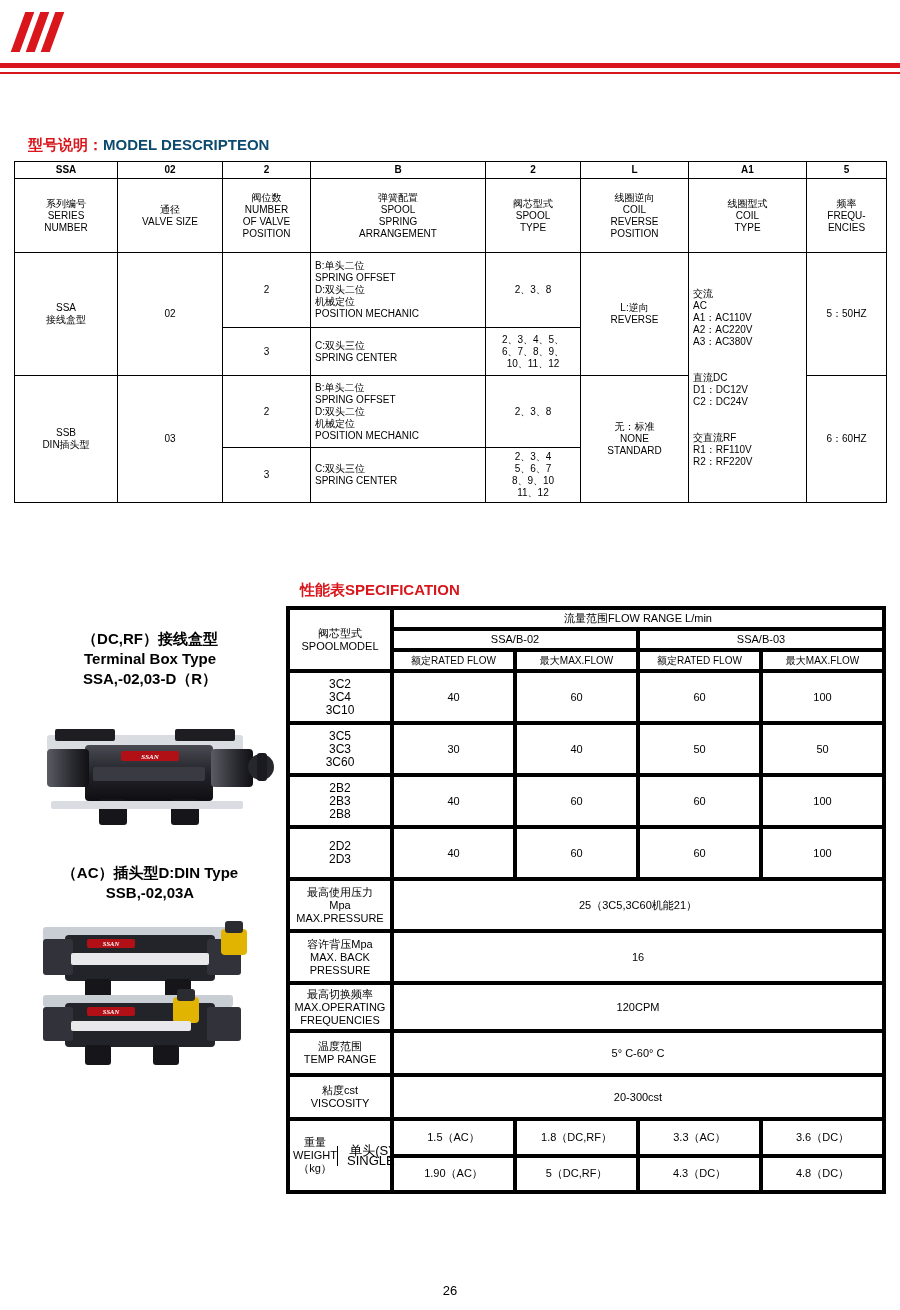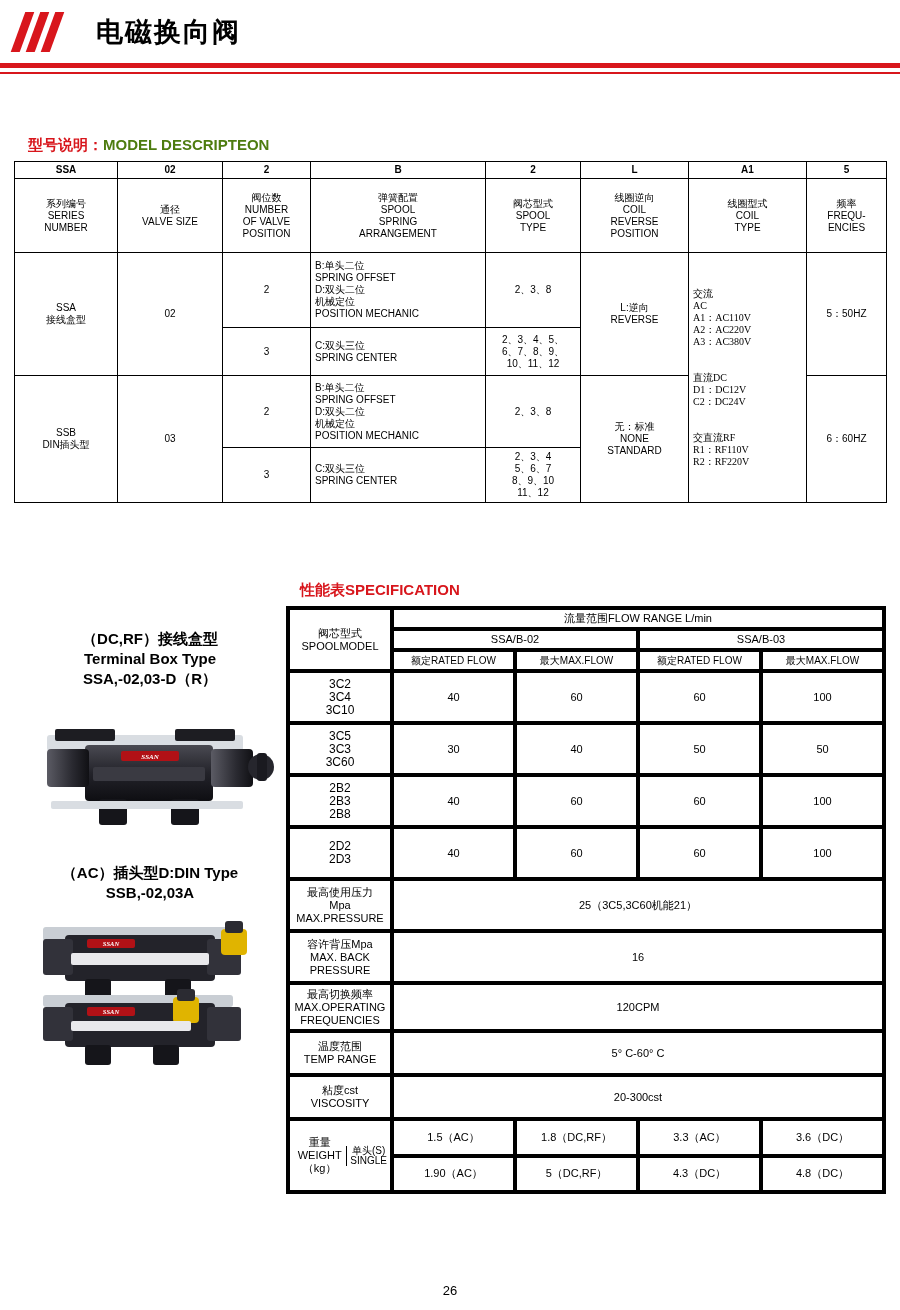--- a/index.html
+++ b/index.html
@@ -68,21 +68,21 @@
   .slash-deco i:nth-child(2){ left:15px; }
   .slash-deco i:nth-child(3){ left:30px; }
 
   
   .sec-title {
     font-size:15px;
     font-weight:bold;
     margin:0 0 6px 14px;
   }
   .sec-title .cn { color:#d8161c; }
-  .sec-title .en { color:#4d7c0f; }
+  .sec-title .en { color:#0c4a6e; }
   .sec-title.red-all { color:#d8161c; }
 
   
   .model-wrap { padding:0 14px; margin-top:58px;}
   table.model {
     border-collapse:collapse;
     width:872px;
     table-layout:fixed;
   }
   table.model td, table.model th {
@@ -174,21 +174,20 @@
 </head>
 <body>
 
 <div class="header">
   <div class="brand-row">
     <span class="slash-deco">
         <i></i>
         <i></i>
         <i></i>
       </span>
-    <span class="header-title">电磁换向阀</span>
   </div>
   <div class="header-rule"></div>
   <div class="header-rule2"></div>
 </div>
 
 <div class="model-wrap">
   <div class="sec-title">
     <span class="cn">型号说明：</span><span class="en">MODEL DESCRIPTEON</span>
   </div>
 
@@ -249,21 +248,21 @@
       <td class="cell-c" rowspan="2">02</td>
       <td class="cell-c" style="height:75px">2</td>
       <td class="cell-l pre" style="white-space: pre-line;">B:单头二位
 SPRING OFFSET
 D:双头二位
 机械定位
 POSITION MECHANIC</td>
       <td class="cell-c pre" style="white-space: pre-line;">2、3、8</td>
       <td class="cell-c pre" rowspan="2" style="white-space: pre-line;">L:逆向
 REVERSE</td>
-      <td class="cell-l pre" rowspan="4" style="vertical-align: middle; white-space: pre-line; font-family: Liberation Serif, serif;">交流
+      <td class="cell-l pre" rowspan="4" style="vertical-align: middle; white-space: pre-line;">交流
 AC
 A1：AC110V
 A2：AC220V
 A3：AC380V
 
 
 直流DC
 D1：DC12V
 C2：DC24V
 
@@ -475,21 +474,21 @@
 VISCOSITY</td>
         <td colspan="4">20-300cst</td>
       </tr>
 
       <tr>
         <td rowspan="2" class="pre lbl-left" style="width: 64px; white-space: pre-line;">
           <div style="display:flex;align-items:center;">
             <span class="pre" style="flex: 1 1 0%; white-space: pre-line;">重量
 WEIGHT
 （kg）</span>
-            <span class="pre" style="font-size: 10px; line-height: 10px; border-left: 1px solid rgb(0, 0, 0); padding-left: 3px; white-space: pre-line;">单头(S)
+            <span class="pre" style="font-size: 13px; line-height: 10px; border-left: 1px solid rgb(0, 0, 0); padding-left: 9px; white-space: pre-line;">单头(S)
 SINGLE</span>
           </div>
         </td>
         <td>1.5（AC）</td>
         <td>1.8（DC,RF）</td>
         <td>3.3（AC）</td>
         <td>3.6（DC）</td>
       </tr>
       <tr>
         <td>1.90（AC）</td>

